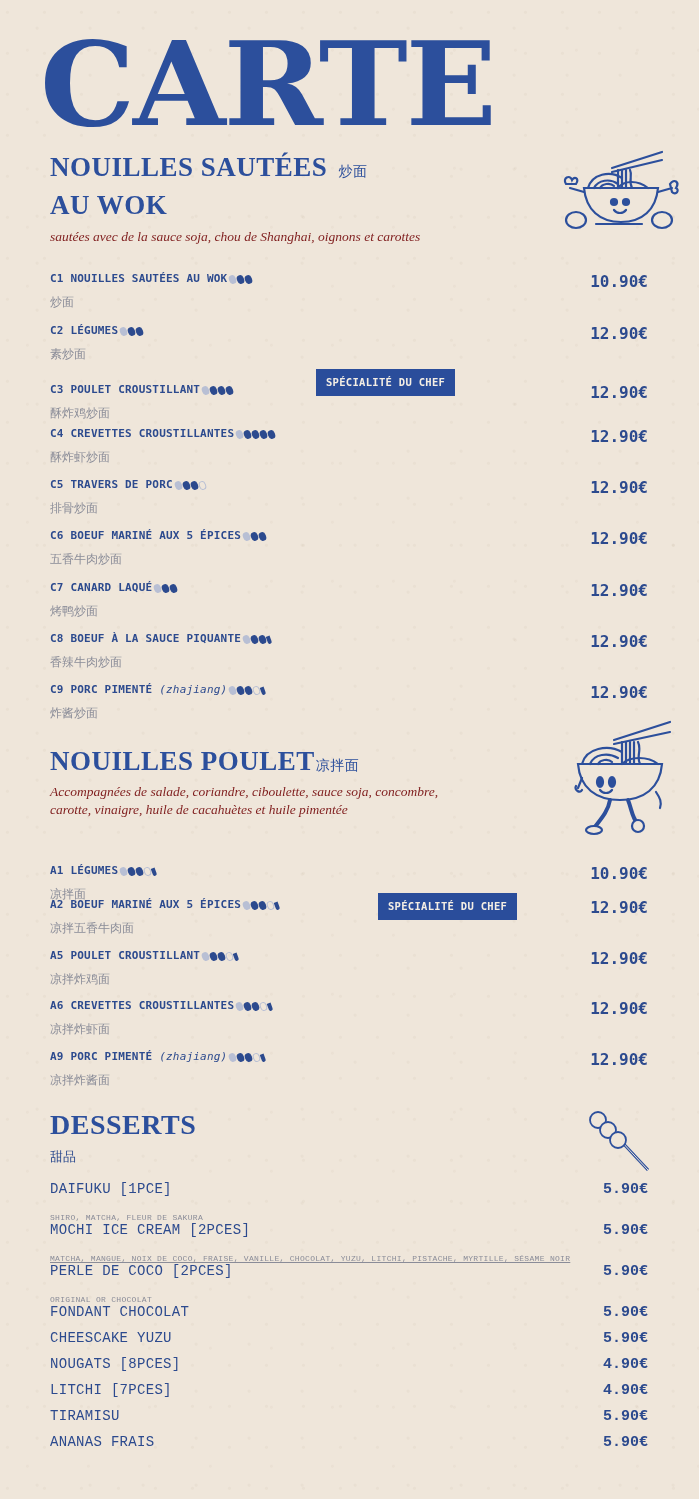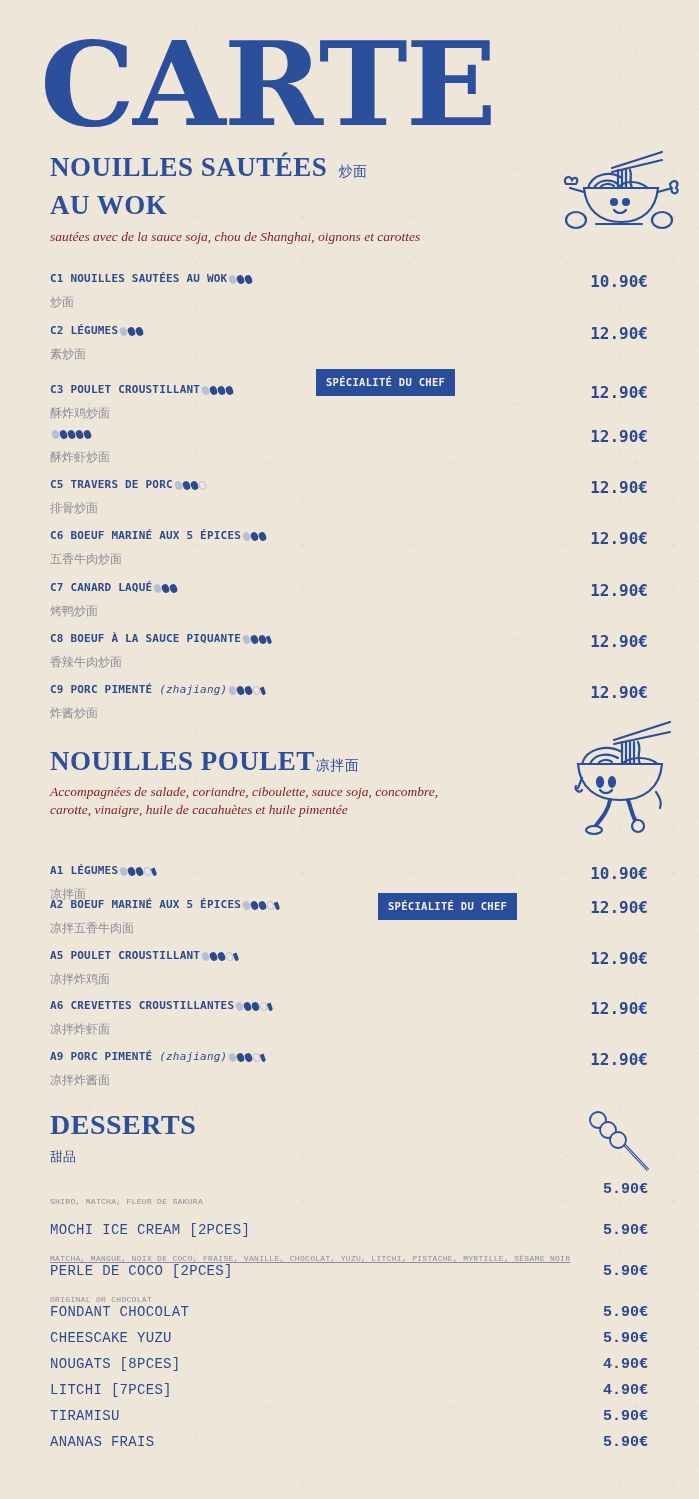--- a/index.html
+++ b/index.html
@@ -126,21 +126,21 @@
     <div class="price">12.90€</div>
   </div>
   <div class="item" style="top:375px;margin-top:8px;">
     <div class="name"><span>C3 POULET CROUSTILLANT</span><span class="spice"><span class="faint"></span><span></span><span></span><span></span></span></div>
     <div class="cn">酥炸鸡炒面</div>
     <div class="price">12.90€</div>
   </div>
   <div class="badge" style="left:316px;top:369px;">SPÉCIALITÉ DU CHEF</div>
 
   <div class="item" style="top:427px;">
-    <div class="name"><span class="spice"><span class="faint"></span><span></span><span></span><span></span><span></span></span></div>
+    <div class="name"><span>C4 CREVETTES CROUSTILLANTES</span><span class="spice"><span class="faint"></span><span></span><span></span><span></span><span></span></span></div>
     <div class="cn">酥炸虾炒面</div>
     <div class="price">12.90€</div>
   </div>
   <div class="item" style="top:478px;">
     <div class="name"><span>C5 TRAVERS DE PORC</span><span class="spice"><span class="faint"></span><span></span><span></span><span class="ghost"></span></span></div>
     <div class="cn">排骨炒面</div>
     <div class="price">12.90€</div>
   </div>
   <div class="item" style="top:529px;">
     <div class="name"><span>C6 BOEUF MARINÉ AUX 5 ÉPICES</span><span class="spice"><span class="faint"></span><span></span><span></span></span></div>
@@ -220,20 +220,21 @@
 
   <svg class="illus" style="left:586px;top:1110px;" width="66" height="64" viewBox="0 0 66 64" fill="#efe6da" stroke="#2c4f9c" stroke-width="1.8">
     <line x1="34" y1="30" x2="62" y2="60" stroke-width="3"></line>
     <line x1="34" y1="30" x2="62" y2="60" stroke="#efe6da" stroke-width="1"></line>
     <circle cx="12" cy="10" r="8"></circle>
       <circle cx="22" cy="20" r="8"></circle>
       <circle cx="32" cy="30" r="8"></circle>
   </svg>
 
   <div class="dessert" style="top:1181px;">
+    <div class="name">DAIFUKU [1PCE]</div>
     <div class="sub">SHIRO, MATCHA, FLEUR DE SAKURA</div>
     <div class="price">5.90€</div>
   </div>
   <div class="dessert" style="top:1222px;">
     <div class="name">MOCHI ICE CREAM [2PCES]</div>
     <div class="sub" style="white-space:nowrap;text-decoration:underline;">MATCHA, MANGUE, NOIX DE COCO, FRAISE, VANILLE, CHOCOLAT, YUZU, LITCHI, PISTACHE, MYRTILLE, SÉSAME NOIR</div>
     <div class="price">5.90€</div>
   </div>
   <div class="dessert" style="top:1263px;">
     <div class="name">PERLE DE COCO [2PCES]</div>

